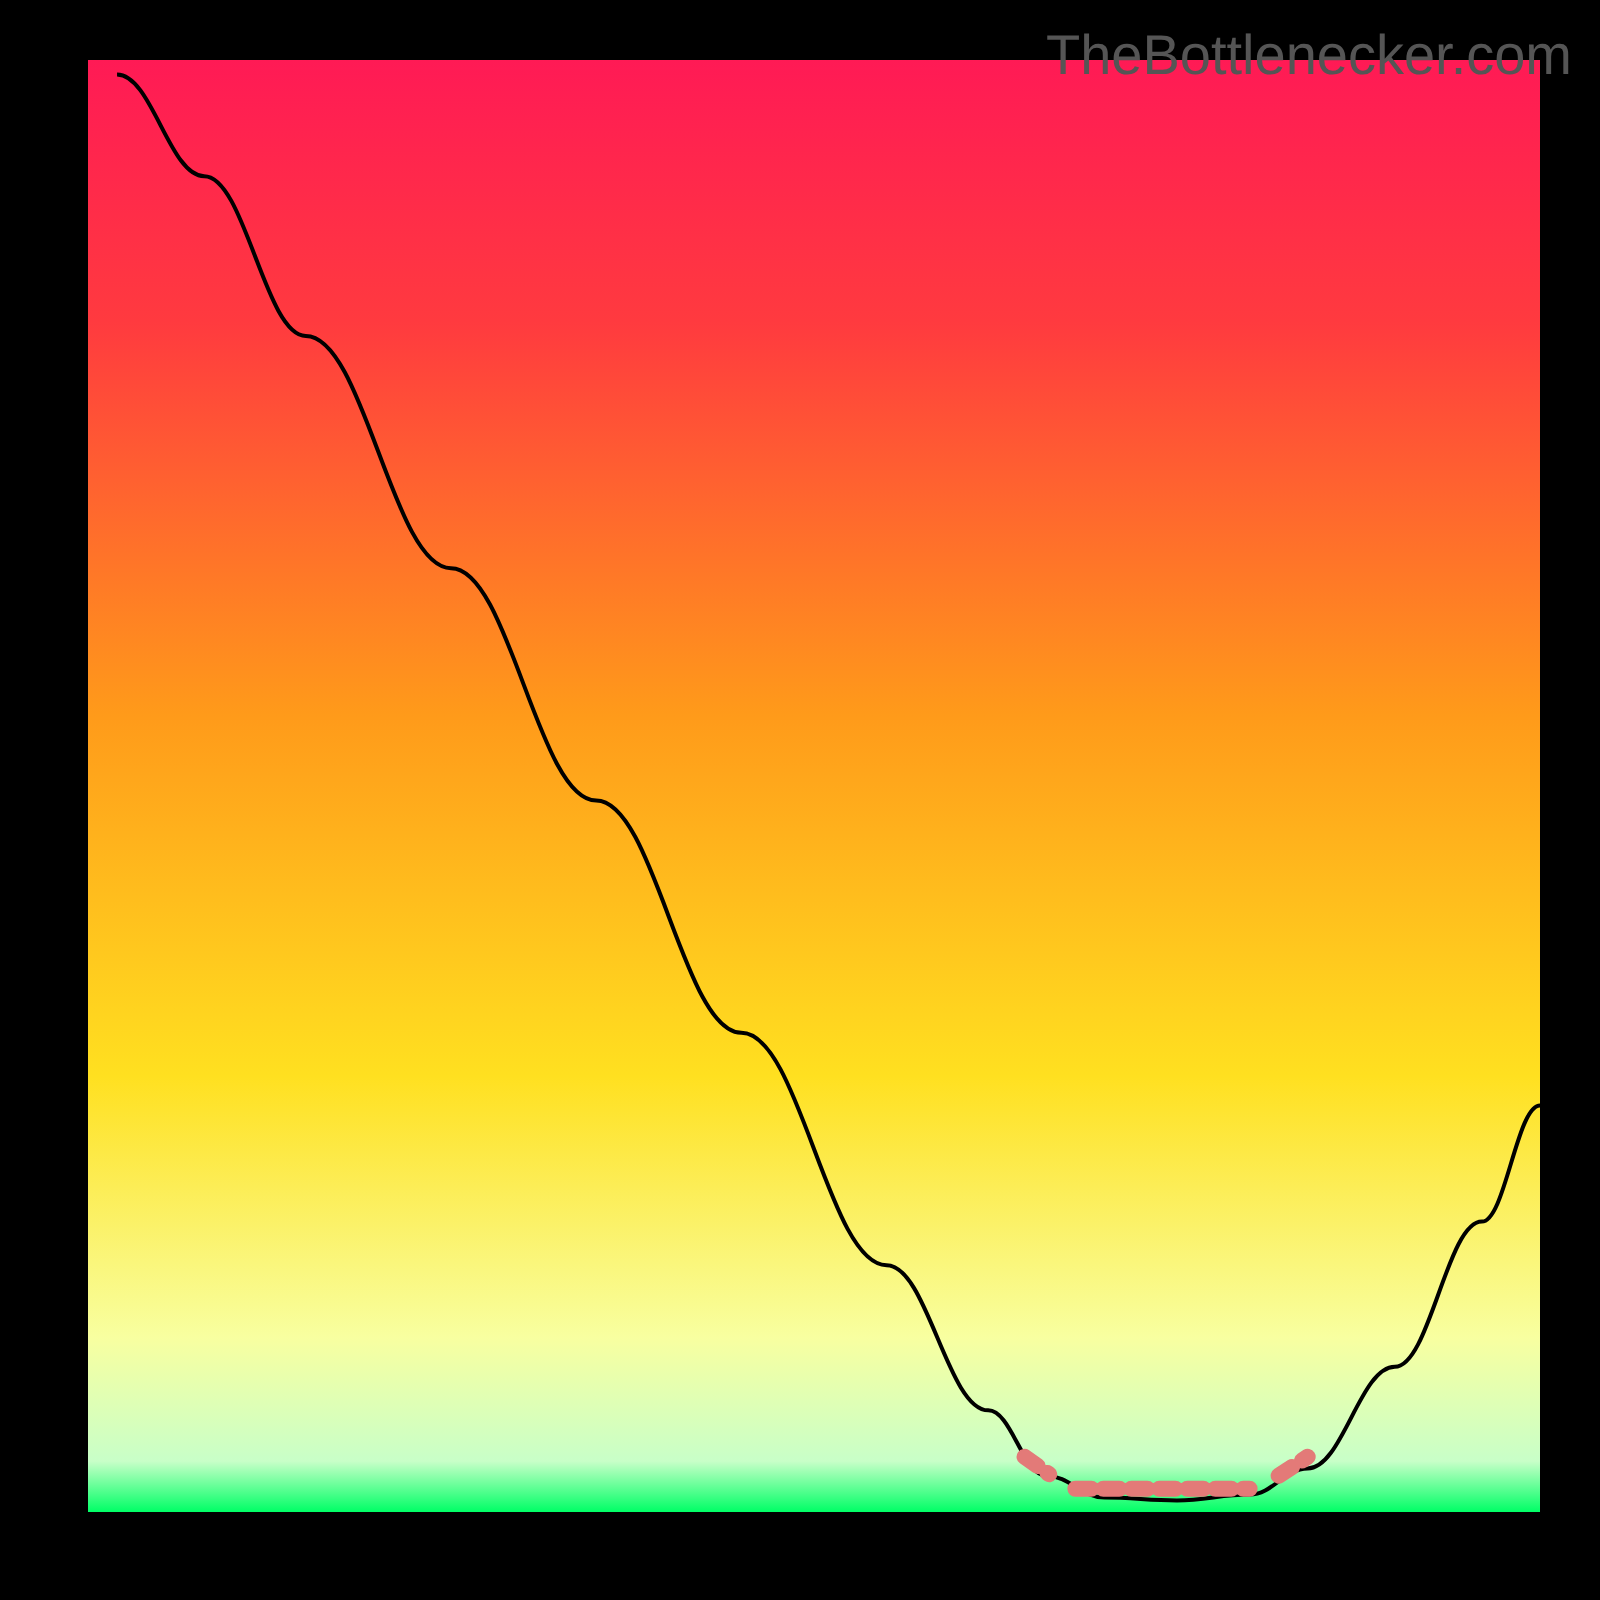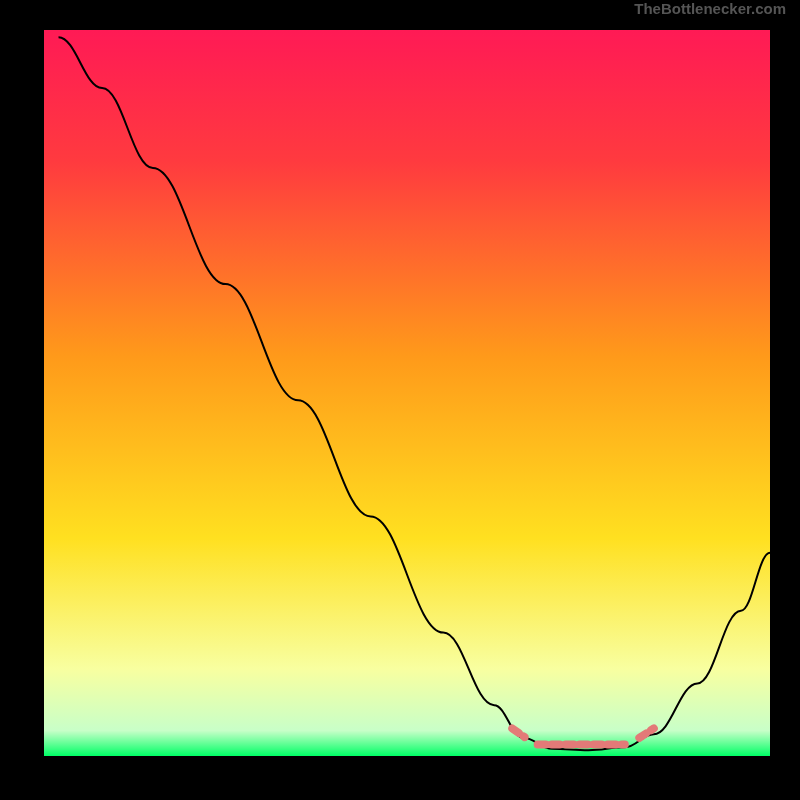--- a/index.html
+++ b/index.html
@@ -1,17 +1,17 @@
 <!DOCTYPE html>
 <html><head>
 <meta charset="utf-8">
 <style>
   * { margin: 0; padding: 0; box-sizing: border-box; }
   body { width: 800px; height: 800px; background: #000; font-family: Arial, sans-serif; position: relative; overflow: hidden; }
-  .watermark { position: absolute; top: 0; right: 14px; color: #555; font-size: 15px; font-weight: 700; z-index: 10; }
+  .watermark { position: absolute; top: 12px; right: 14px; color: #555; font-size: 28px; font-weight: 400; z-index: 10; }
   .plot-frame { position: absolute; left: 44px; top: 30px; width: 726px; height: 726px; background: #000; }
   .gradient-area { position: absolute; left: 0; top: 0; width: 100%; height: 100%; }
   .curve-layer { position: absolute; left: 0; top: 0; width: 100%; height: 100%; }
 </style>
 </head>
 <body>
 
 <div class="watermark">TheBottlenecker.com</div>
 
 <div class="plot-frame">

